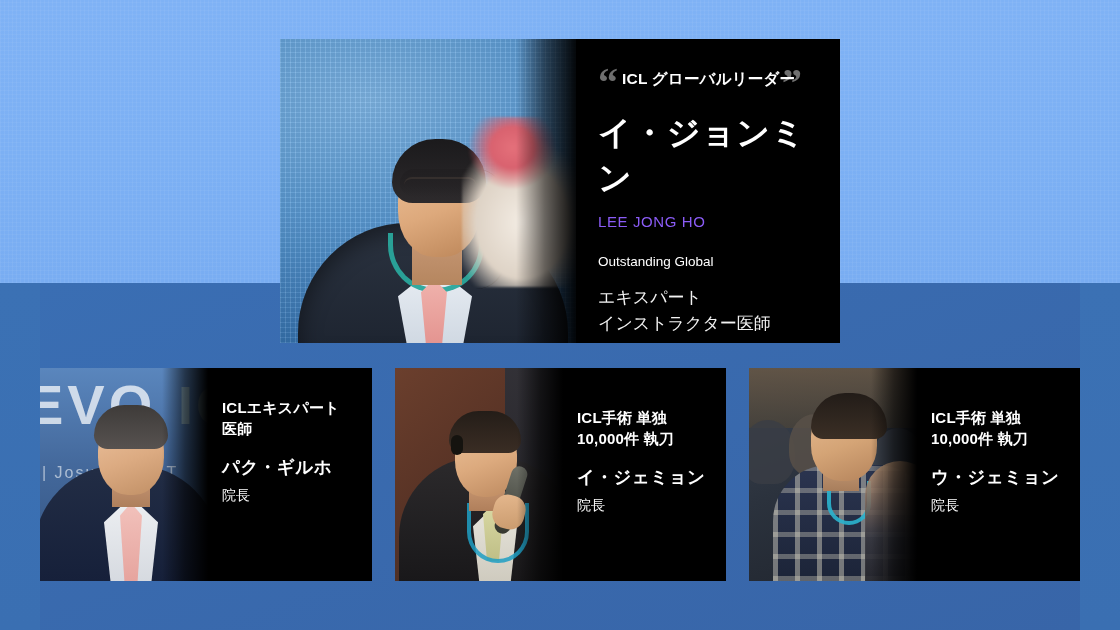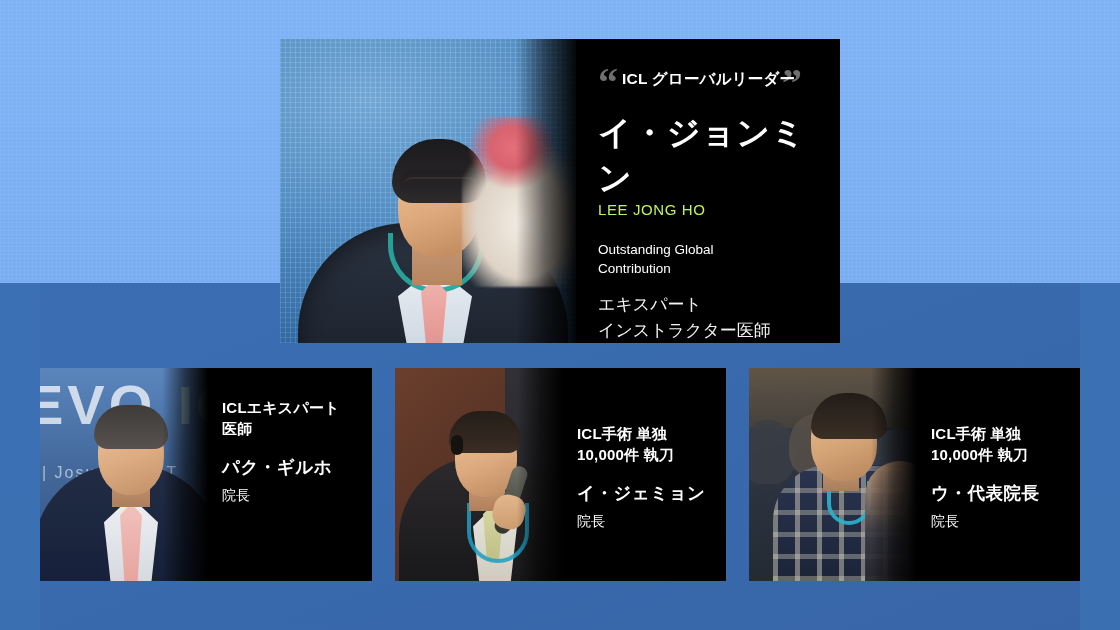--- a/index.html
+++ b/index.html
@@ -127,21 +127,21 @@
     color:#6f6f6f; font-family:"Liberation Serif","DejaVu Serif",serif; font-weight:700;
   }
   .q-open{ left:0; }
   .q-close{ right:18px; }
   .hero-tagline{
     position:absolute; left:24px; top:10px; font-size:15.5px; font-weight:700;
     letter-spacing:.2px; white-space:nowrap;
   }
   .hero-role{ margin-top:18px; font-size:20px; font-weight:700; letter-spacing:.5px; }
   .hero-name{ margin-top:8px; font-size:33px; font-weight:700; letter-spacing:1px; }
-  .hero-name-en{ font-size:15px; font-weight:500; color:#bef264; letter-spacing:.6px; }
+  .hero-name-en{ margin-top:12px; font-size:15px; font-weight:500; color:#8b5cf6; letter-spacing:.6px; }
   .hero-award{ margin-top:22px; font-size:13.5px; font-weight:400; line-height:1.42; }
   .hero-sub{ margin-top:14px; font-size:17px; font-weight:400; line-height:1.5; color:#f2f2f2; }
 
   
   .cards{
     position:absolute; left:40px; top:368px; width:1040px; height:213px;
     display:flex; gap:23px;
   }
   .card{ position:relative; height:213px; background:#000; overflow:hidden; display:flex; }
   .card-1{ width:332px; }
@@ -151,21 +151,21 @@
   .card-photo{ position:relative; flex:0 0 168px; height:100%; overflow:hidden; }
   .card-fade{
     position:absolute; right:0; top:0; width:46px; height:100%;
     background:linear-gradient(90deg, rgba(0,0,0,0) 0%, rgba(0,0,0,.6) 50%, #000 100%);
     z-index:4;
   }
   .card-text{ flex:1; padding:30px 12px 0 14px; color:#fff; }
   .c-title{ font-size:15px; font-weight:700; line-height:1.38; letter-spacing:.2px; }
   .c-name{ margin-top:16px; font-size:17.5px; font-weight:700; letter-spacing:.5px; }
   .c-role{ margin-top:8px; font-size:14px; font-weight:400; }
-  .card-2 .card-text, .card-3 .card-text{ padding-top:56px; }
+  .card-2 .card-text, .card-3 .card-text{ padding-top:40px; }
 
   
   .pA{ background:linear-gradient(180deg,#5a86bd 0%,#44699c 45%,#32527f 100%); }
   .pA .logo{
     position:absolute; top:4px; left:-14px; font-size:56px; font-weight:700;
     color:rgba(255,255,255,.72); letter-spacing:4px; font-family:"Liberation Sans",sans-serif;
   }
   .pA .logo2{
     position:absolute; top:6px; right:-30px; font-size:54px; font-weight:700;
     color:rgba(200,225,210,.5); letter-spacing:3px;
@@ -312,21 +312,20 @@
   <div class="hero-text">
     <div class="quote-row">
       <span class="q-mark q-open">“</span>
       <span class="q-mark q-close">”</span>
       <span class="hero-tagline">ICL グローバルリーダー</span>
     </div>
     <div class="hero-name">イ・ジョンミン</div>
     <div class="hero-name-en">LEE JONG HO</div>
     <div class="hero-award">
       <div>Outstanding Global</div>
-      <div>Contribution</div>
     </div>
     <div class="hero-sub">
       <div>エキスパート</div>
       <div>インストラクター医師</div>
     </div>
   </div>
 </div>
 
 <div class="cards">
 
@@ -391,18 +390,18 @@
       <div class="head"></div>
       <div class="hair"></div>
       <div class="rperson"></div>
       <div class="card-fade"></div>
     </div>
     <div class="card-text">
       <div class="c-title">
         <div>ICL手術 単独</div>
         <div>10,000件 執刀</div>
       </div>
-      <div class="c-name">ウ・代表院長</div>
+      <div class="c-name">ウ・ジェミョン</div>
       <div class="c-role">院長</div>
     </div>
   </div>
 
 </div>
 
 </body></html>

